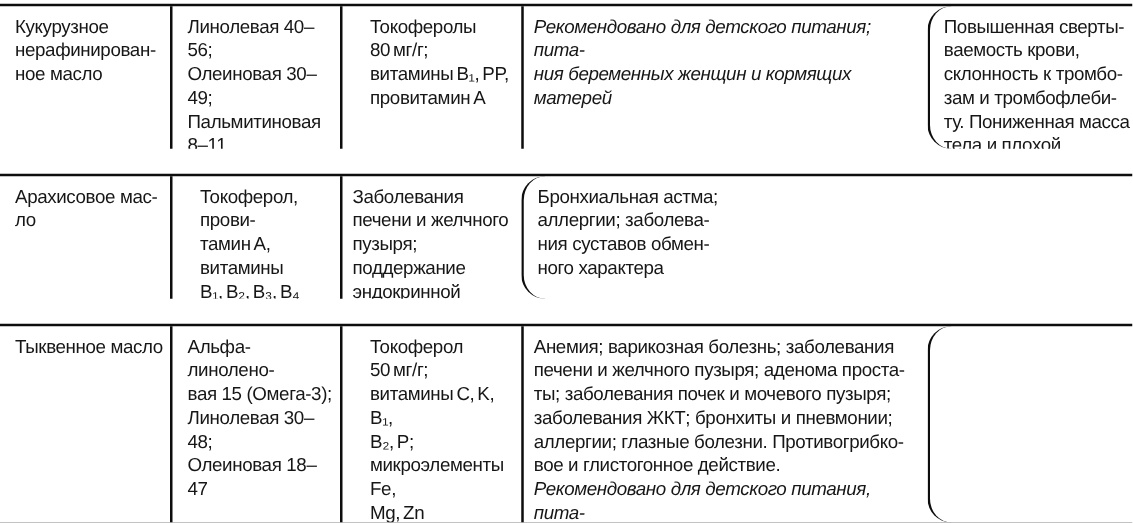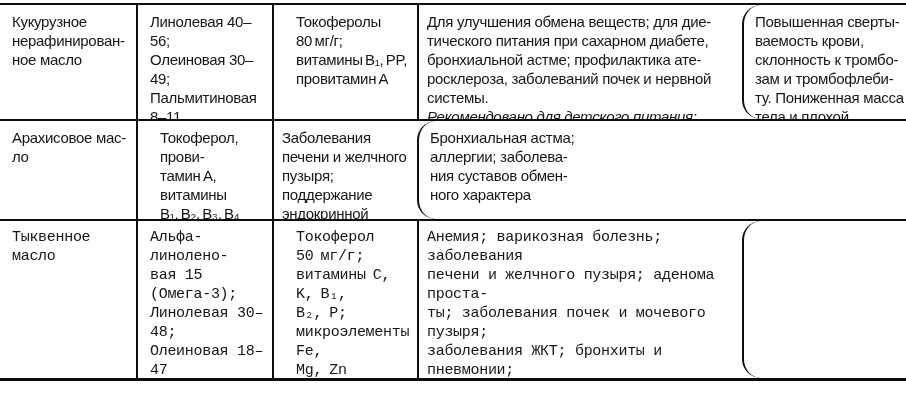--- a/index.html
+++ b/index.html
@@ -12,24 +12,24 @@
   }
   .tbl{
     margin-top:3px;
     border-top:2px solid #0d0d0d;
     border-bottom:3px solid #0d0d0d;
   }
   .row{
     display:grid;
     grid-template-columns:136px 136px 145px 325px 164px;
   }
-  .row + .row{border-top:2px solid #0d0d0d;}
+  .row + .row{border-top:2px solid #0d0d0d;margin-top:20px;}
   .row-1{height:114px;}
   .row-2{height:98px;}
-  .row-3{height:157px;font-family:Liberation Mono, monospace;}
+  .row-3{height:157px;}
   .cell{
     box-sizing:border-box;
     padding:7px 5px 3px 12px;
     overflow:hidden;
   }
   .cell + .cell{border-left:2px solid #0d0d0d;}
   .txt{white-space:pre-line;}
   .cell-vitamins{word-spacing:-1.5px;padding-left:22px;}
   .cell-indications{padding-left:8px;padding-right:4px;}
   .cell-cautions{padding-left:11px;padding-right:0;border-radius:19px;}
@@ -53,25 +53,20 @@
 Пальмитиновая
 8–11</div>
       </div>
       <div class="cell cell-vitamins">
         <div class="txt">Токоферолы
 80 мг/г;
 витамины B₁, PP,
 провитамин А</div>
       </div>
       <div class="cell cell-indications">
-        <div class="txt">Для улучшения обмена веществ; для дие-
-тического питания при сахарном диабете,
-бронхиальной астме; профилактика ате-
-росклероза, заболеваний почек и нервной
-системы.</div>
         <div class="note">Рекомендовано для детского питания; пита-
 ния беременных женщин и кормящих матерей</div>
       </div>
       <div class="cell cell-cautions">
         <div class="txt">Повышенная сверты-
 ваемость крови,
 склонность к тромбо-
 зам и тромбофлеби-
 ту. Пониженная масса
 тела и плохой

